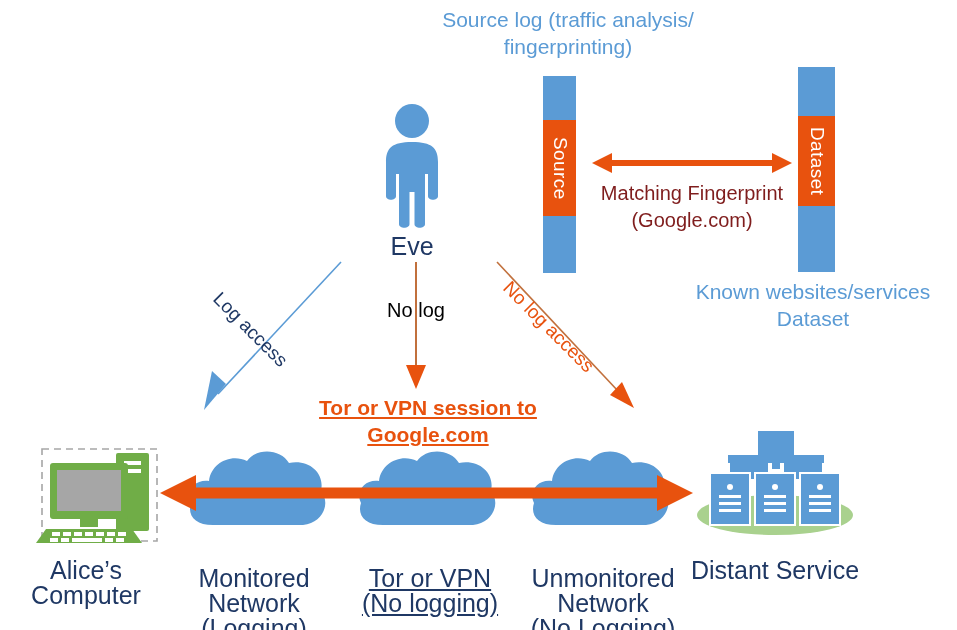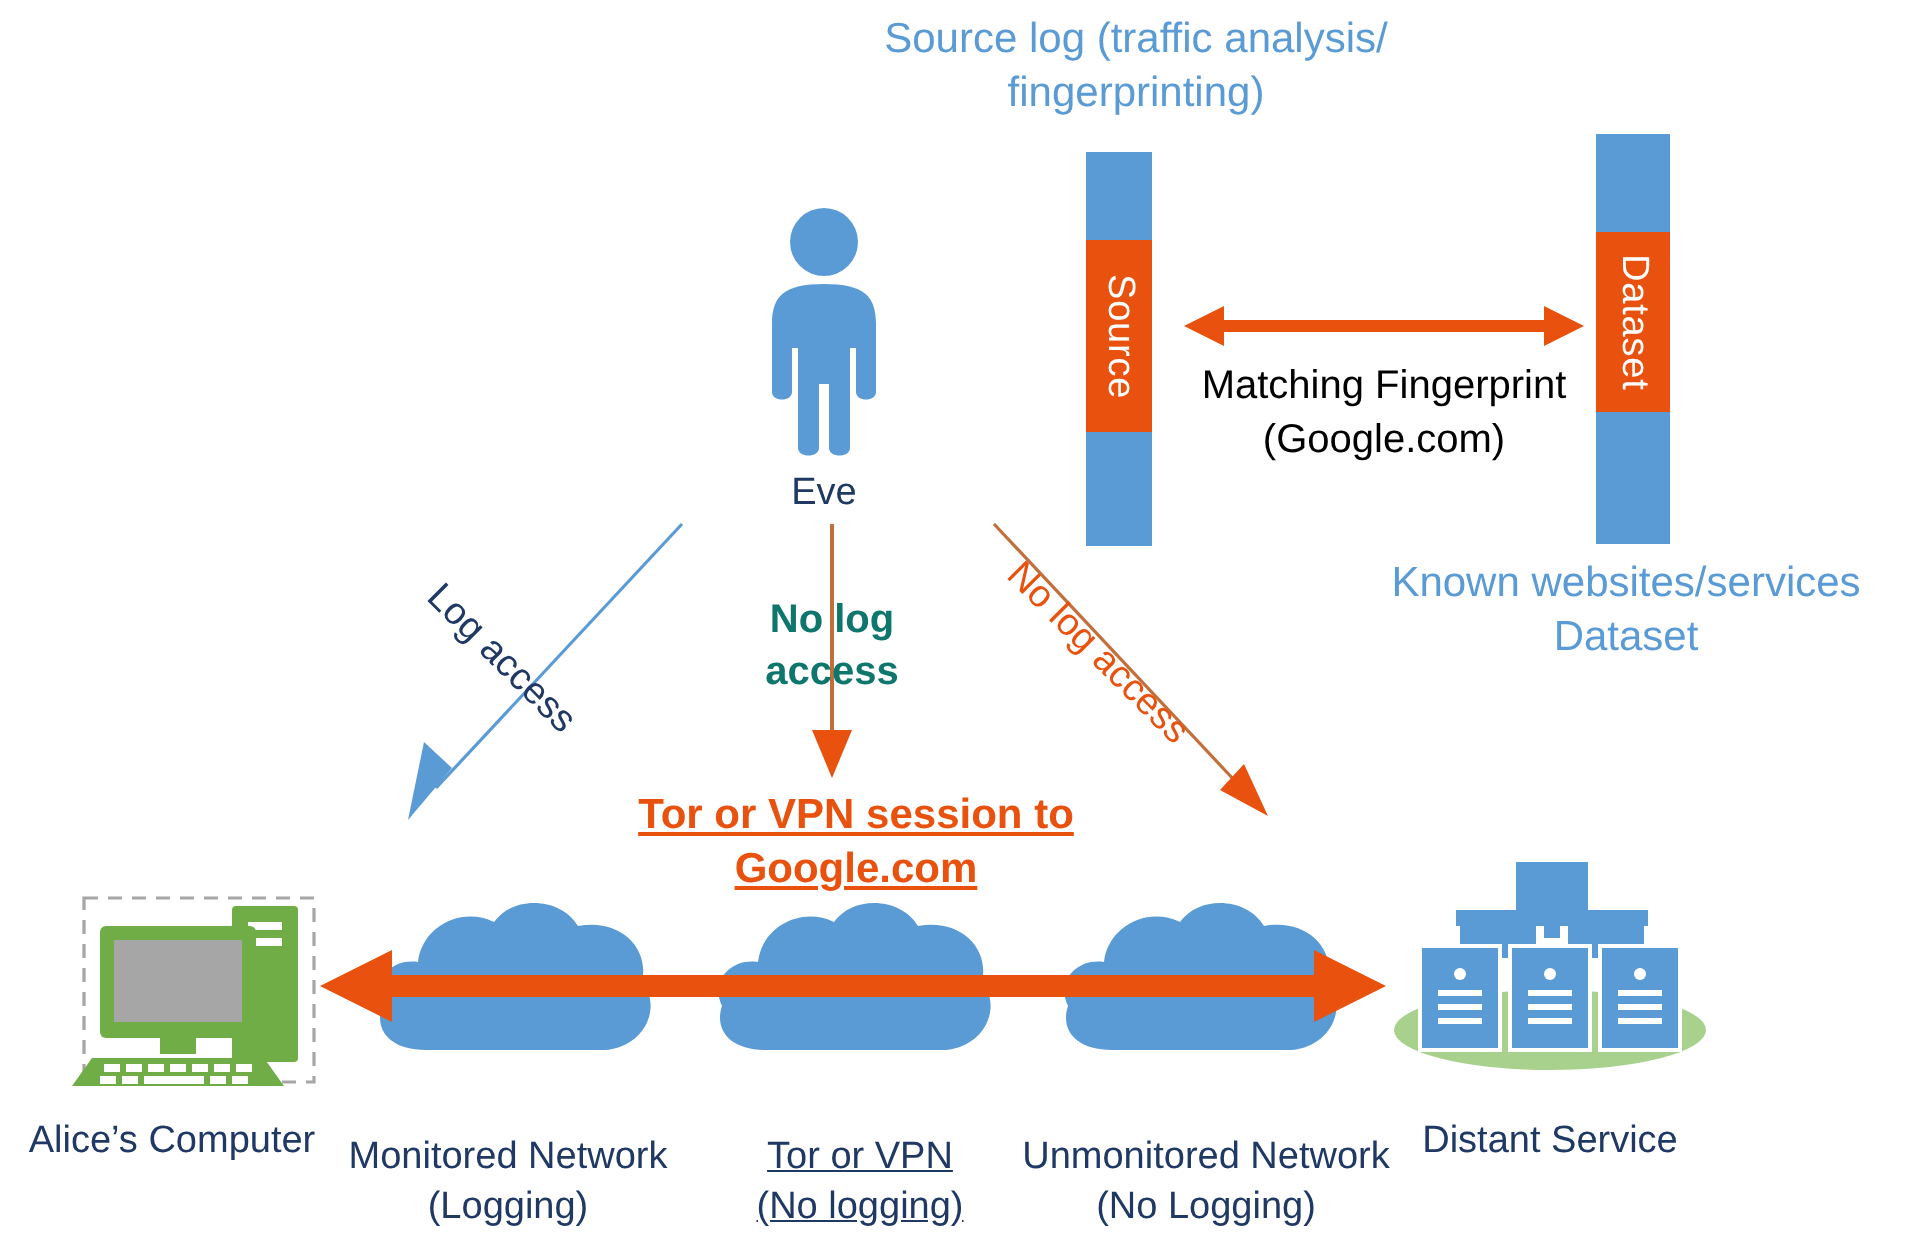--- a/index.html
+++ b/index.html
@@ -6,24 +6,24 @@
   body{
     width:957px;height:630px;position:relative;overflow:hidden;
     font-family:"Liberation Sans","DejaVu Sans",sans-serif;
     -webkit-font-smoothing:antialiased;
   }
   .abs{position:absolute;}
   .ctr{text-align:center;}
 
   
   .t-lightblue{color:#5b9bd5;font-size:21px;line-height:27px;font-weight:400;}
-  .t-navy{color:#1f3864;font-size:19px;line-height:25px;font-weight:400;}
-  .t-orange{color:#0f766e;font-size:20px;line-height:26px;font-weight:700;}
+  .t-navy{color:#1f3864;font-size:25px;line-height:25px;font-weight:400;}
+  .t-orange{color:#000000;font-size:20px;line-height:26px;font-weight:400;}
   .t-orange-bold{color:#e8520e;font-size:21px;line-height:27px;font-weight:bold;}
-  .t-match{color:#000000;font-size:20px;line-height:27px;font-weight:400;}
+  .t-match{color:#7f1d1d;font-size:20px;line-height:27px;font-weight:400;}
 
   
   .bar{position:absolute;}
   .bar .seg-blue{background:#5b9bd5;width:100%;}
   .bar .seg-orange{
     background:#e8520e;width:100%;color:#ffffff;
     display:flex;align-items:center;justify-content:center;
   }
   .bar .seg-orange span{
     writing-mode:vertical-rl;
@@ -96,21 +96,20 @@
   <polygon points="8,152 30,126 16,113" fill="#5b9bd5"></polygon>
 </svg>
 <div class="diag-label diag-left" style="left:224px;top:288px;">Log access</div>
 
 <svg class="abs" style="left:405px;top:262px;" width="22" height="127" viewBox="0 0 22 127">
   <line x1="11" y1="0" x2="11" y2="108" stroke="#c1703c" stroke-width="2"></line>
   <polygon points="11,127 1,103 21,103" fill="#e8520e"></polygon>
 </svg>
 <div class="abs ctr t-orange" style="left:356px;top:297px;width:120px;">
   <div>No log</div>
-  <div>access</div>
 </div>
 
 <svg class="abs" style="left:492px;top:258px;" width="150" height="155" viewBox="0 0 150 155">
   <line x1="5" y1="4" x2="126" y2="133" stroke="#c1703c" stroke-width="1.6"></line>
   <polygon points="142,150 118,137 130,124" fill="#e8520e"></polygon>
 </svg>
 <div class="diag-label diag-right" style="left:514px;top:277px;">No log access</div>
 
 <div class="abs ctr t-orange-bold" style="left:283px;top:394px;width:290px;text-decoration:underline;">
   <div>Tor or VPN session to</div>

